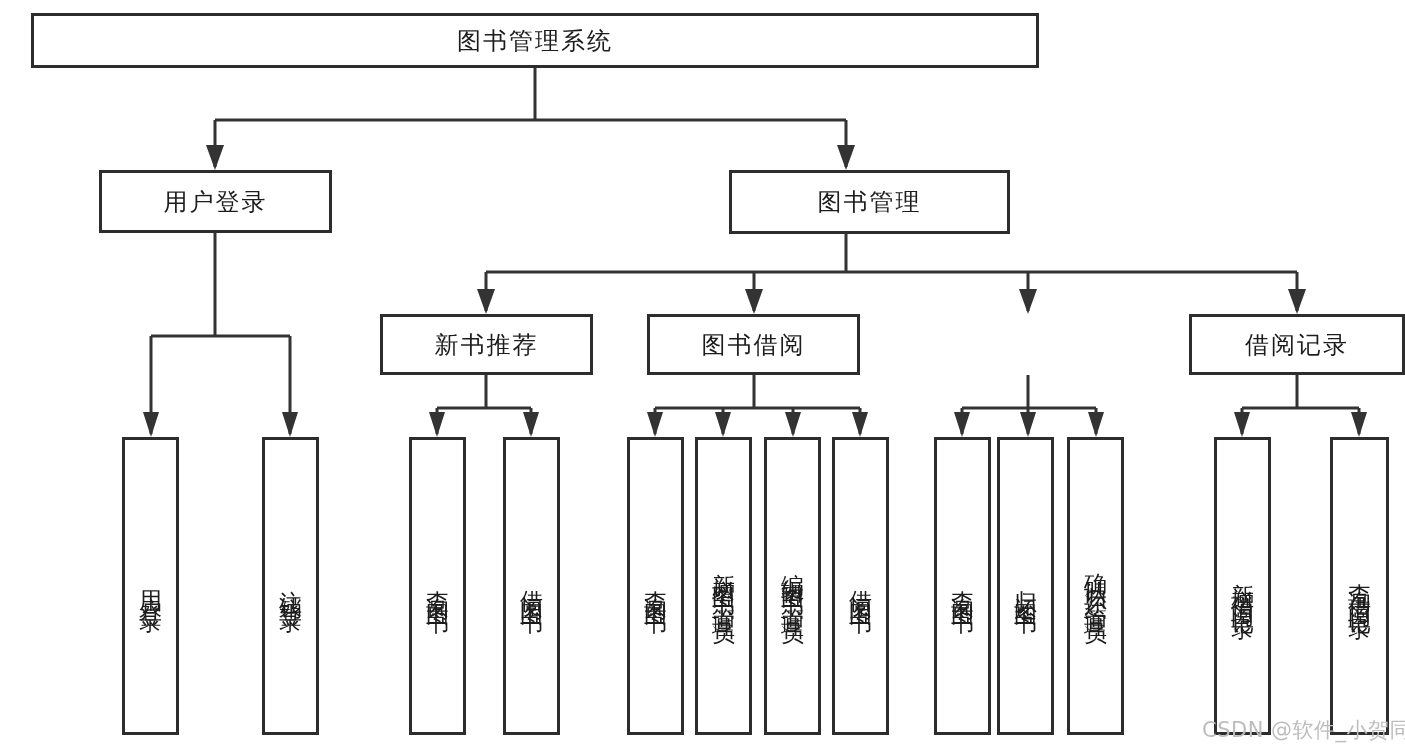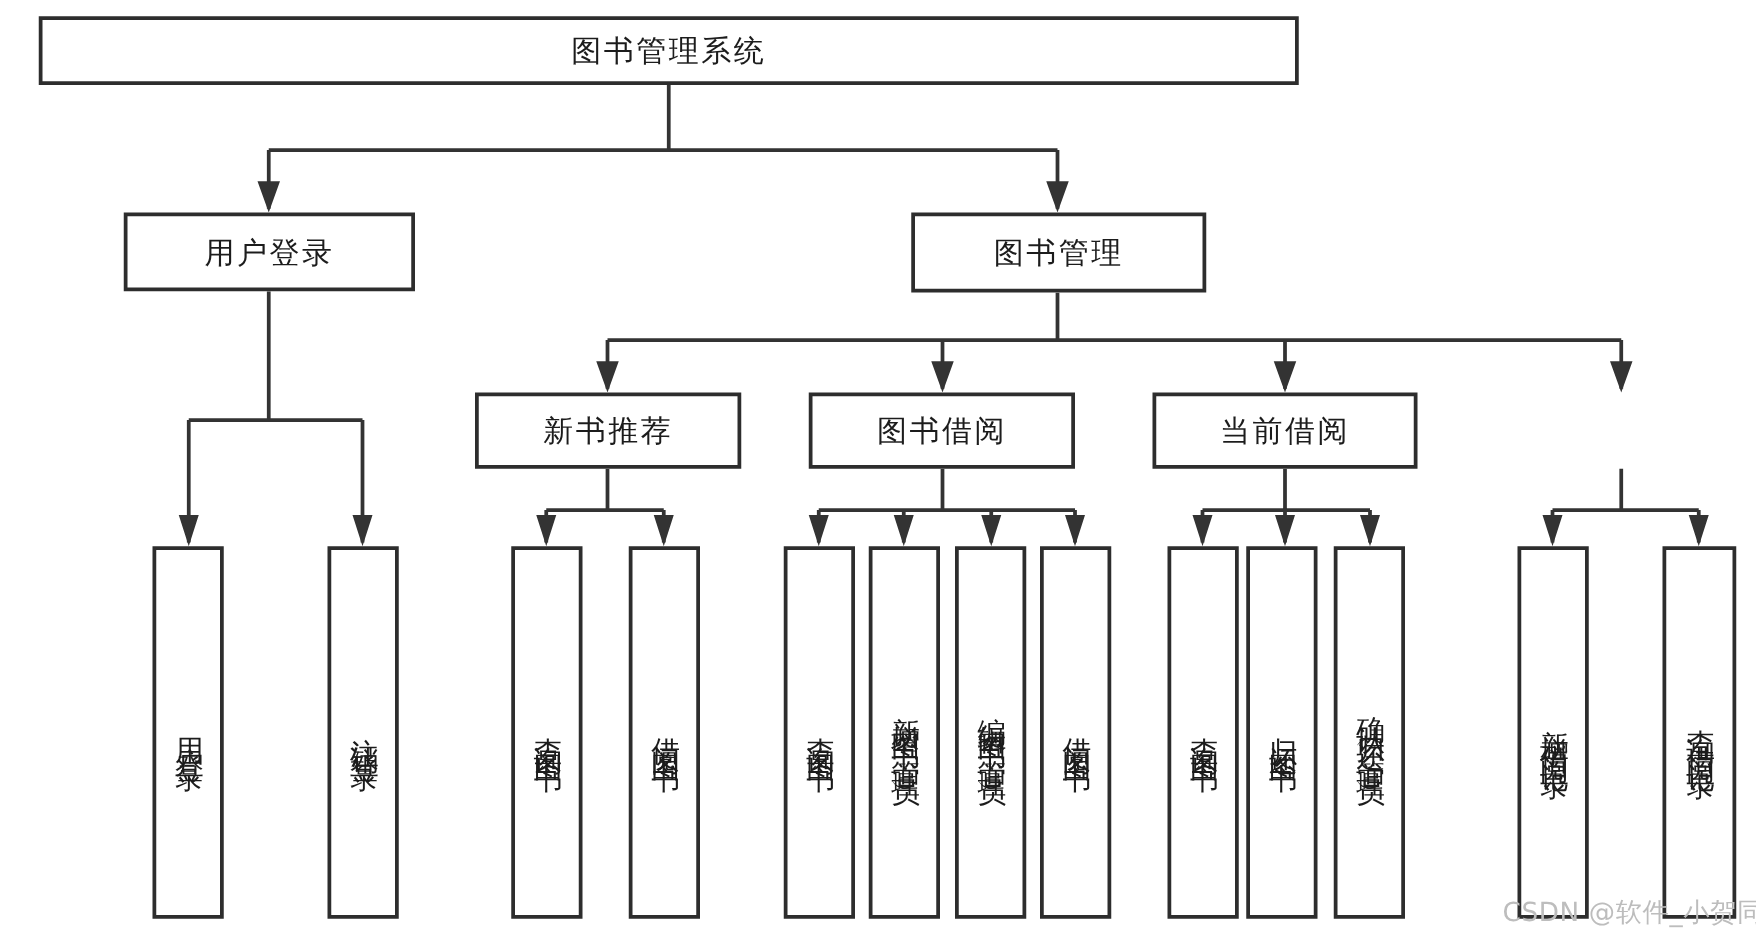--- a/index.html
+++ b/index.html
@@ -7,21 +7,21 @@
          font-family:"DejaVu Sans","Liberation Sans",sans-serif;margin-left:17px;}
   .wires{position:absolute;left:0;top:0;z-index:1;}
   .node{position:absolute;z-index:2;background:#ffffff;border:3px solid #2d2d2d;
         box-sizing:border-box;display:flex;align-items:center;justify-content:center;
         color:#1c1c1c;}
   .h{font-size:24px;letter-spacing:2px;white-space:nowrap;}
   .v{writing-mode:vertical-rl;text-orientation:mixed;font-size:23px;letter-spacing:7px;
      line-height:1;overflow:hidden;}
   .n-root{left:14px;top:13px;width:1008px;height:55px;}
   .n-user{left:82px;top:170px;width:233px;height:63px;}
-  .n-mgmt{left:712px;top:170px;width:236px;height:64px;}
+  .n-mgmt{left:712px;top:170px;width:281px;height:64px;}
   .n-rec{left:363px;top:314px;width:213px;height:61px;}
   .n-bor{left:630px;top:314px;width:213px;height:61px;}
   .n-cur{left:905px;top:314px;width:212px;height:61px;}
   .n-recs{left:1172px;top:314px;width:216px;height:61px;}
   .leaf{top:437px;width:57px;height:298px;}
   .l1{left:105px}.l2{left:245px}.l3{left:392px}.l4{left:486px}.l5{left:610px}
   .l6{left:678px}.l7{left:747px}.l8{left:815px}.l9{left:917px}.l10{left:980px}
   .l11{left:1050px}.l12{left:1197px}.l13{left:1313px;width:59px;}
   .watermark{position:absolute;left:1185px;top:716px;z-index:3;font-size:21px;
              color:#bdbdbd;letter-spacing:.5px;white-space:nowrap;}
@@ -55,21 +55,21 @@
     </g>
   </svg>
 
   <div class="node h n-root">图书管理系统</div>
 
   <div class="node h n-user">用户登录</div>
   <div class="node h n-mgmt">图书管理</div>
 
   <div class="node h n-rec">新书推荐</div>
   <div class="node h n-bor">图书借阅</div>
-  <div class="node h n-cur">当前借阅</div>
+  <div class="node h n-recs">借阅记录</div>
 
   <div class="node v leaf l1">用户登录</div>
   <div class="node v leaf l2">注销登录</div>
   <div class="node v leaf l3">查询图书</div>
   <div class="node v leaf l4">借阅图书</div>
   <div class="node v leaf l5">查询图书</div>
   <div class="node v leaf l6">新增图书（管理员）</div>
   <div class="node v leaf l7">编辑图书（管理员）</div>
   <div class="node v leaf l8">借阅图书</div>
   <div class="node v leaf l9">查询图书</div>

